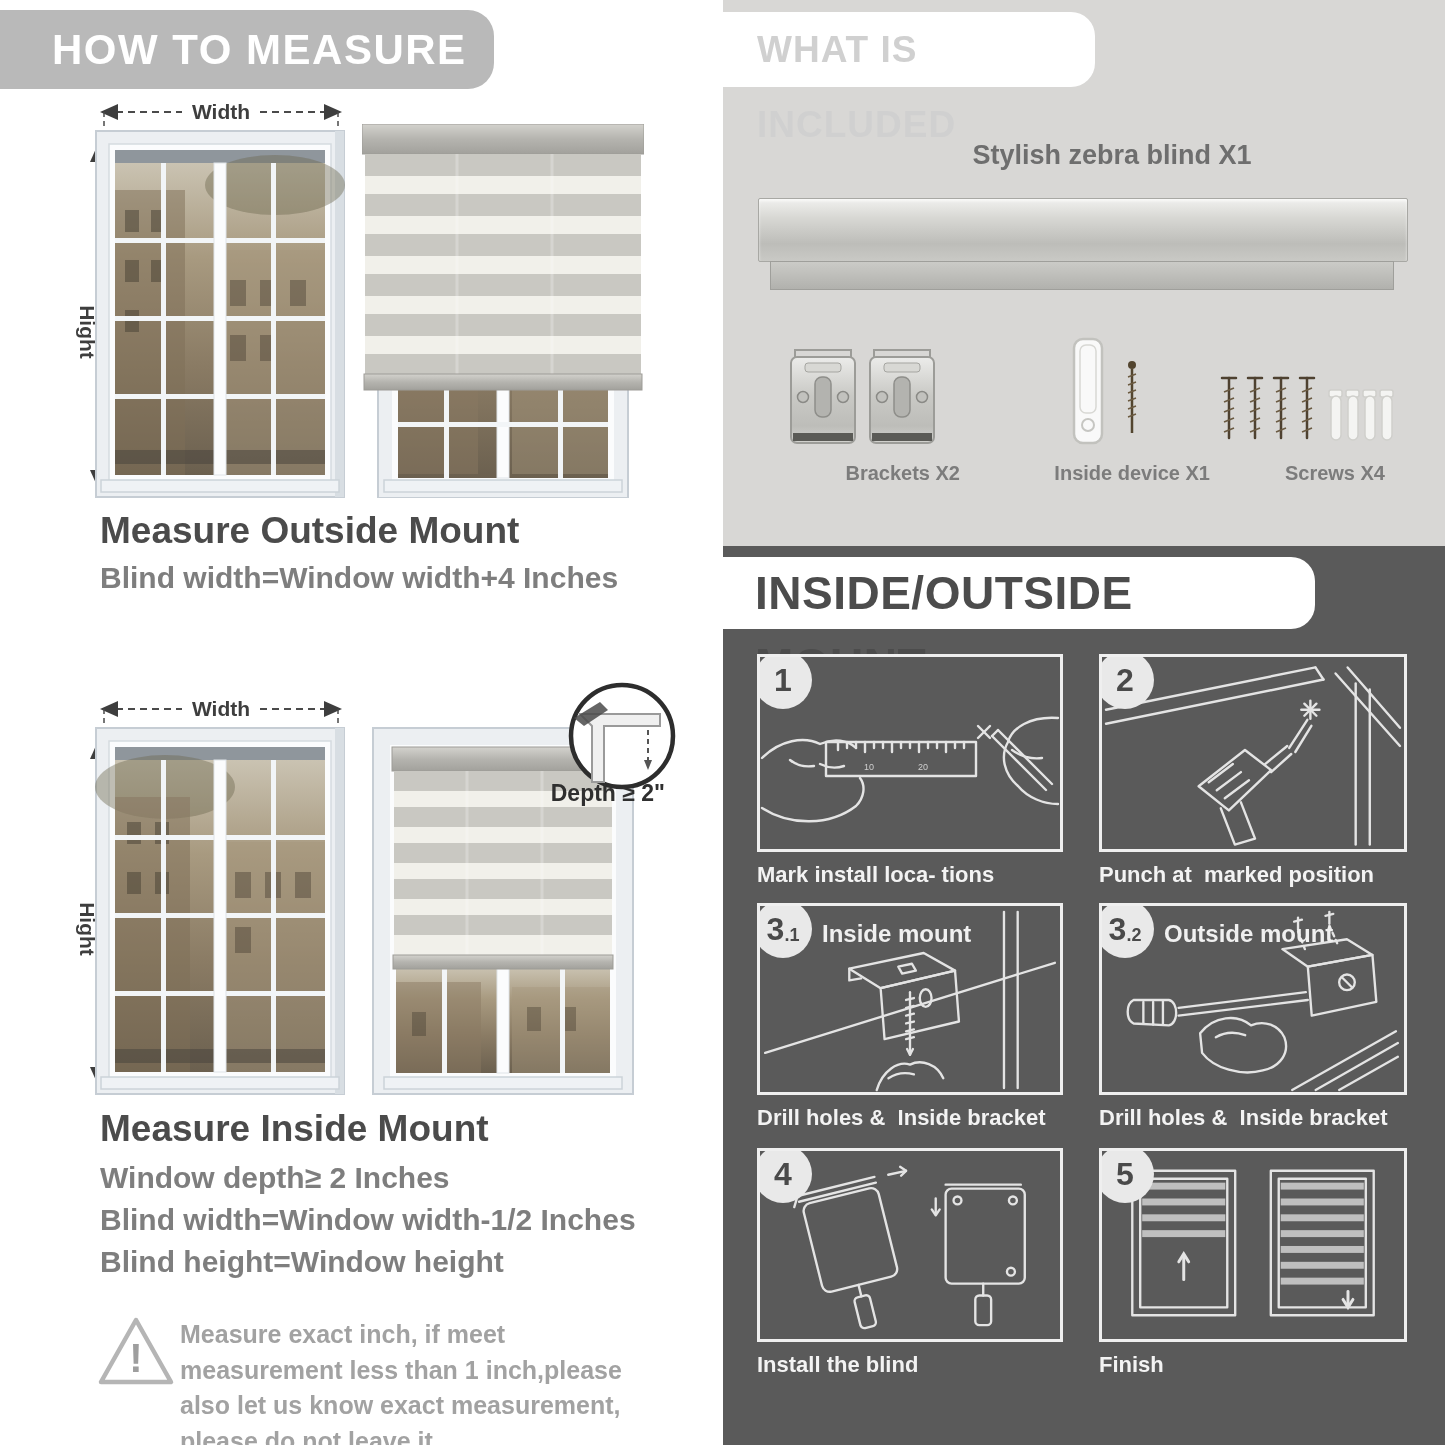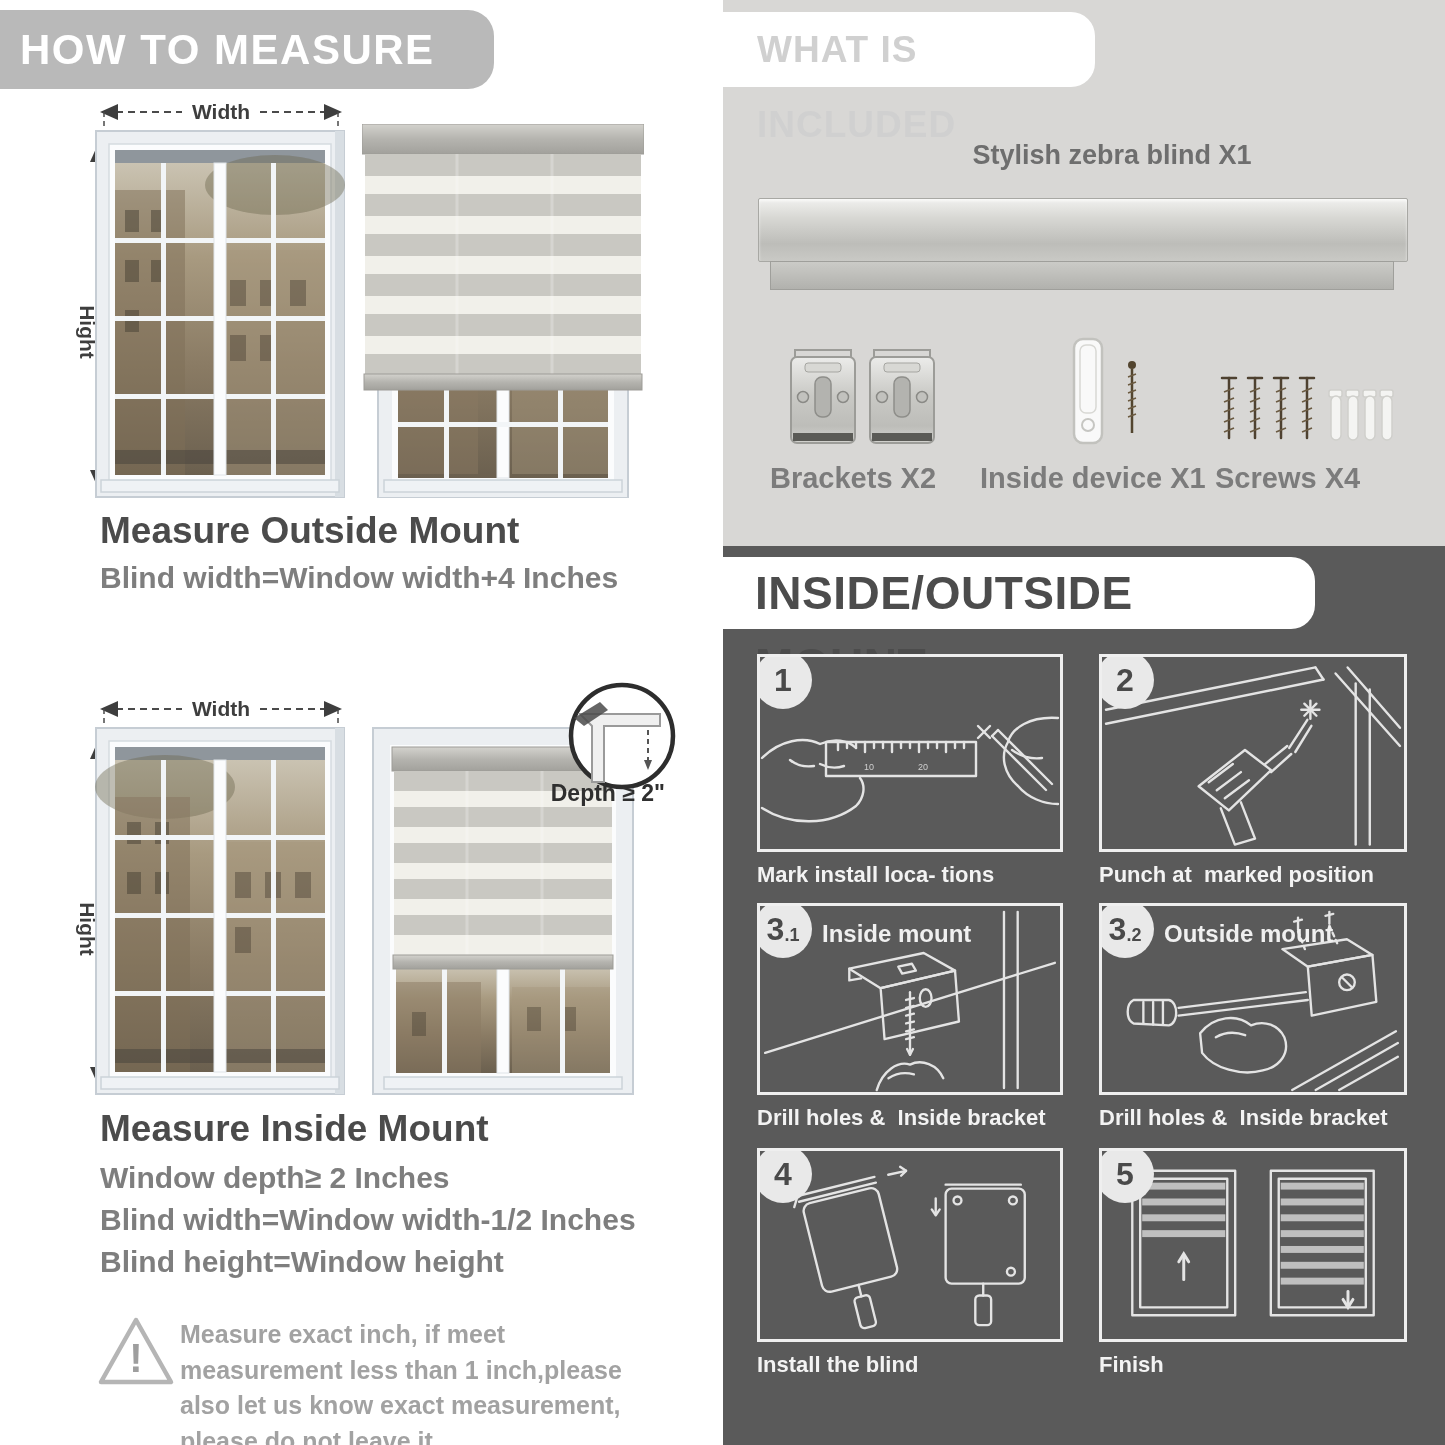--- a/index.html
+++ b/index.html
@@ -3,40 +3,40 @@
 <meta charset="utf-8">
 <style>
   html,body{margin:0;padding:0;background:#ffffff;}
   .page{position:relative;width:1445px;height:1445px;background:#ffffff;overflow:hidden;
         font-family:"Liberation Sans", sans-serif;}
   .abs{position:absolute;}
 
   
   .hdr-left{left:0;top:10px;width:494px;height:79px;background:#b9b9b9;
     border-radius:0 26px 26px 0;color:#ffffff;font-size:42px;font-weight:700;
-    line-height:79px;padding-left:20px;letter-spacing:1.5px;box-sizing:border-box;}
+    line-height:79px;padding-left:52px;letter-spacing:1.5px;box-sizing:border-box;}
   .sec-title{font-size:37px;font-weight:700;color:#4b4b4b;text-align:center;}
   .sec-line{font-size:30px;font-weight:700;color:#7e7e7e;}
   .dim-label{font-size:21px;font-weight:700;fill:#3e3e3e;}
   .depth-label{font-size:23px;font-weight:700;color:#2f2f2f;}
   .warn-text{font-size:25px;font-weight:700;color:#a2a2a2;line-height:1.42;}
 
   
   .panel-light{left:723px;top:0;width:722px;height:546px;background:#d8d7d5;}
   .hdr-included{left:723px;top:12px;width:372px;height:75px;background:#ffffff;
     border-radius:0 24px 24px 0;color:#d0d0d0;font-size:37px;font-weight:700;
     line-height:75px;padding-left:34px;letter-spacing:1px;box-sizing:border-box;}
   .product-label{left:723px;top:140px;width:722px;text-align:center;
     font-size:27px;font-weight:700;color:#6e6e6e;margin-left:28px;}
   .bar-top{left:758px;top:198px;width:648px;height:62px;border-radius:2px;
     background:linear-gradient(180deg,#f0f0ee 0%,#d8d8d4 30%,#bdbdb9 72%,#c9c9c5 100%);
     border:1px solid #a8a8a4;box-shadow:inset 0 2px 3px rgba(255,255,255,.65);}
   .bar-bottom{left:770px;top:261px;width:622px;height:27px;
     background:linear-gradient(180deg,#cbcbc7,#b1b1ad);border:1px solid #9f9f9b;}
-  .item-label{top:462px;font-size:29px;font-weight:700;color:#7c7c7c;text-align:left;}
+  .item-label{top:462px;font-size:20px;font-weight:700;color:#7c7c7c;text-align:right;}
 
   
   .panel-dark{left:723px;top:546px;width:722px;height:899px;background:#5a5a5a;}
   .hdr-mount{left:723px;top:557px;width:592px;height:72px;background:#ffffff;
     border-radius:0 24px 24px 0;color:#4c4c4c;font-size:46px;font-weight:700;
     line-height:72px;padding-left:32px;letter-spacing:.5px;box-sizing:border-box;}
   .step-panel{border:3px solid #efefef;box-sizing:border-box;background:#5a5a5a;overflow:hidden;}
   .step-panel svg{position:absolute;left:0;top:0;width:100%;height:100%;}
   .badge{position:absolute;left:-6px;top:-6px;width:58px;height:58px;border-radius:50%;
     background:#e9e9e9;color:#4a4a4a;font-size:32px;font-weight:700;

